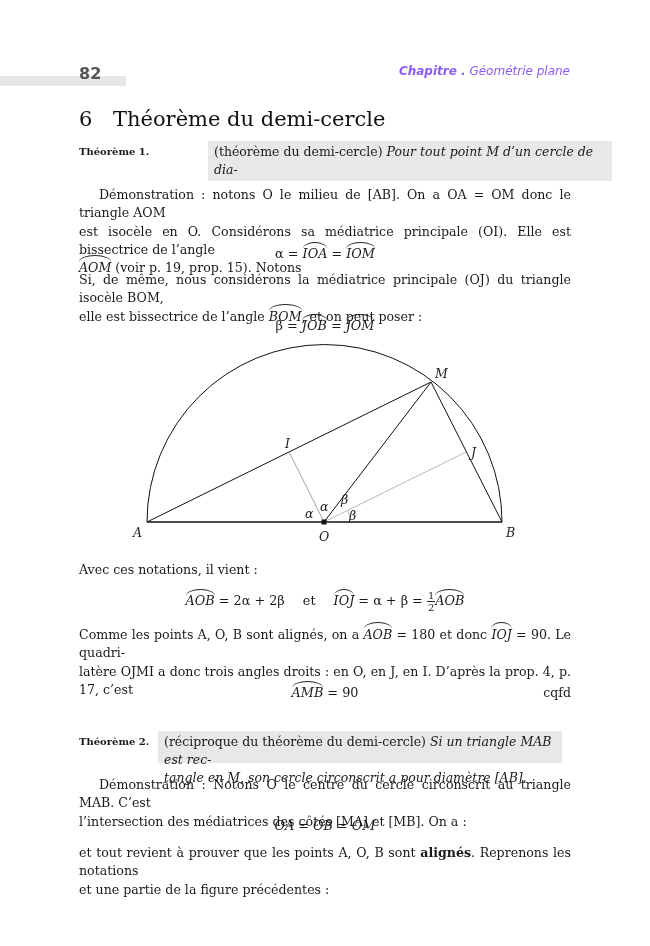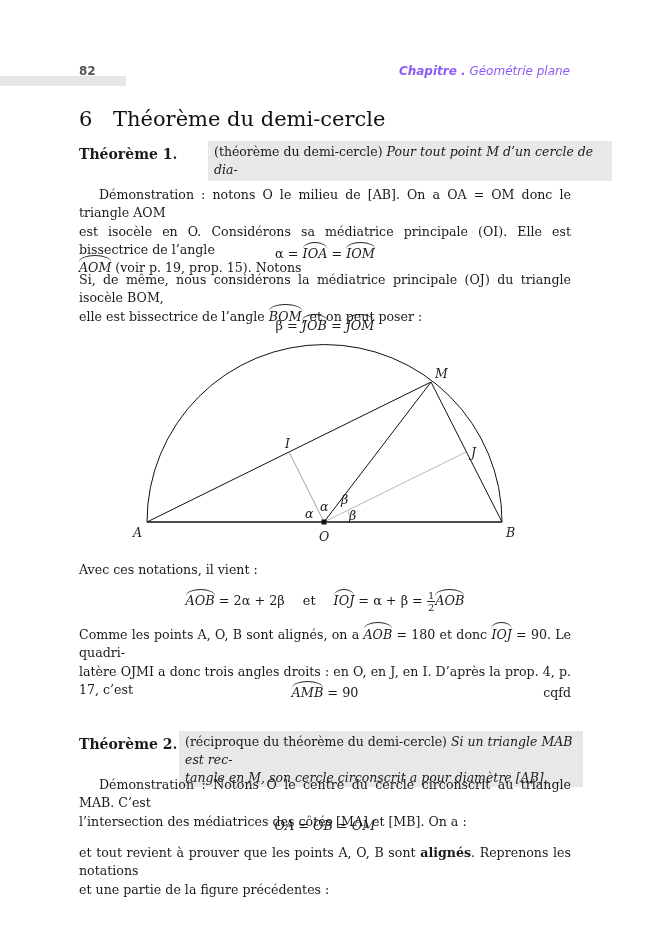--- a/index.html
+++ b/index.html
@@ -1,25 +1,25 @@
 <!DOCTYPE html>
 <html><head>
   <meta charset="utf-8">
   <style>
     html, body { margin: 0; padding: 0; background: #ffffff; }
     body { width: 650px; height: 946px; position: relative; overflow: hidden;
            font-family: "DejaVu Serif", "Liberation Serif", serif; color: #1a1a1a; }
     .abs { position: absolute; }
     .hdr-bar { left: 0; top: 76px; width: 126px; height: 10px; background: #e6e6e6; }
-    .pagenum { left: 79px; top: 64px; font-family: "DejaVu Sans", sans-serif; font-weight: bold; font-size: 12px; color: #555; }
+    .pagenum { left: 79px; top: 64px; font-family: "DejaVu Sans", sans-serif; font-weight: bold; font-size: 16px; color: #555; }
     .running { right: 80px; top: 64px; font-family: "DejaVu Sans", sans-serif; font-size: 12px; color: #8b5cf6; font-style: italic; }
     .running b { font-weight: bold; }
     .section { left: 79px; top: 107px; font-size: 21px; color: #111; }
     .section .num { display: inline-block; width: 34px; }
-    .thm-label { font-weight: bold; font-size: 14px; }
+    .thm-label { font-weight: bold; font-size: 10px; }
     .thm-box { background: #e8e8e8; font-size: 12.5px; line-height: 18px; padding: 2px 6px; box-sizing: border-box; }
     .para { font-size: 12.6px; line-height: 18.3px; text-align: justify; width: 492px; left: 79px; }
     .indent { text-indent: 20px; }
     .eq { font-size: 12.8px; text-align: center; width: 492px; left: 79px; }
     i, .m { font-style: italic; }
     .hat { display: inline-block; position: relative; font-style: italic; }
     .hat::before { content: ""; position: absolute; left: 0; right: 0; top: -4px; height: 6px;
                    border-top: 1px solid #222; border-radius: 50% 50% 0 0 / 100% 100% 0 0; }
     .frac { display: inline-block; vertical-align: middle; text-align: center; font-size: 10px; line-height: 11px; }
     .frac span { display: block; }
@@ -99,21 +99,21 @@
   <div><span>Comme les points A, O, B sont alignés, on a </span><span class="hat">AOB</span><span> = 180 et donc </span><span class="hat">IOJ</span><span> = 90. Le quadri-</span></div>
   <div>latère OJMI a donc trois angles droits : en O, en J, en I. D’après la prop. 4, p. 17, c’est</div>
 </div>
 
 <div class="abs eq" style="top:685px;">
   <span class="hat">AMB</span><span> = 90</span>
 </div>
 <div class="abs cqfd" style="top:685px;">cqfd</div>
 
 <div class="abs thm-label" style="left:79px; top:736px;">Théorème 2.</div>
-<div class="abs thm-box" style="left:179px; top:731px; width:404px; height:56px;">
+<div class="abs thm-box" style="left:158px; top:731px; width:404px; height:32px;">
   <div><span>(réciproque du théorème du demi-cercle)</span> <i>Si un triangle MAB est rec-</i></div>
   <div><i>tangle en M, son cercle circonscrit a pour diamètre [AB].</i></div>
 </div>
 
 <div class="abs para" style="top:776px;">
   <div class="indent">Démonstration : Notons O le centre du cercle circonscrit au triangle MAB. C’est</div>
   <div>l’intersection des médiatrices des côtés [MA] et [MB]. On a :</div>
 </div>
 
 <div class="abs eq" style="top:818px;">

